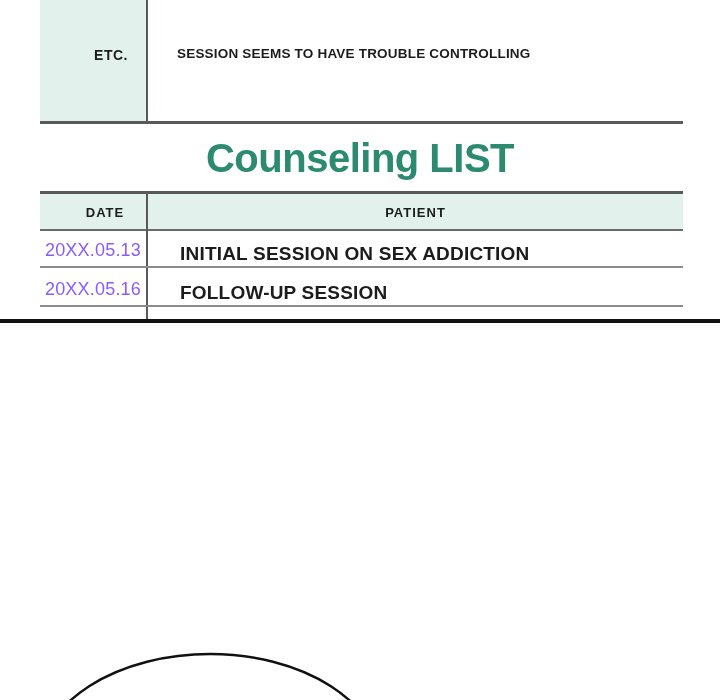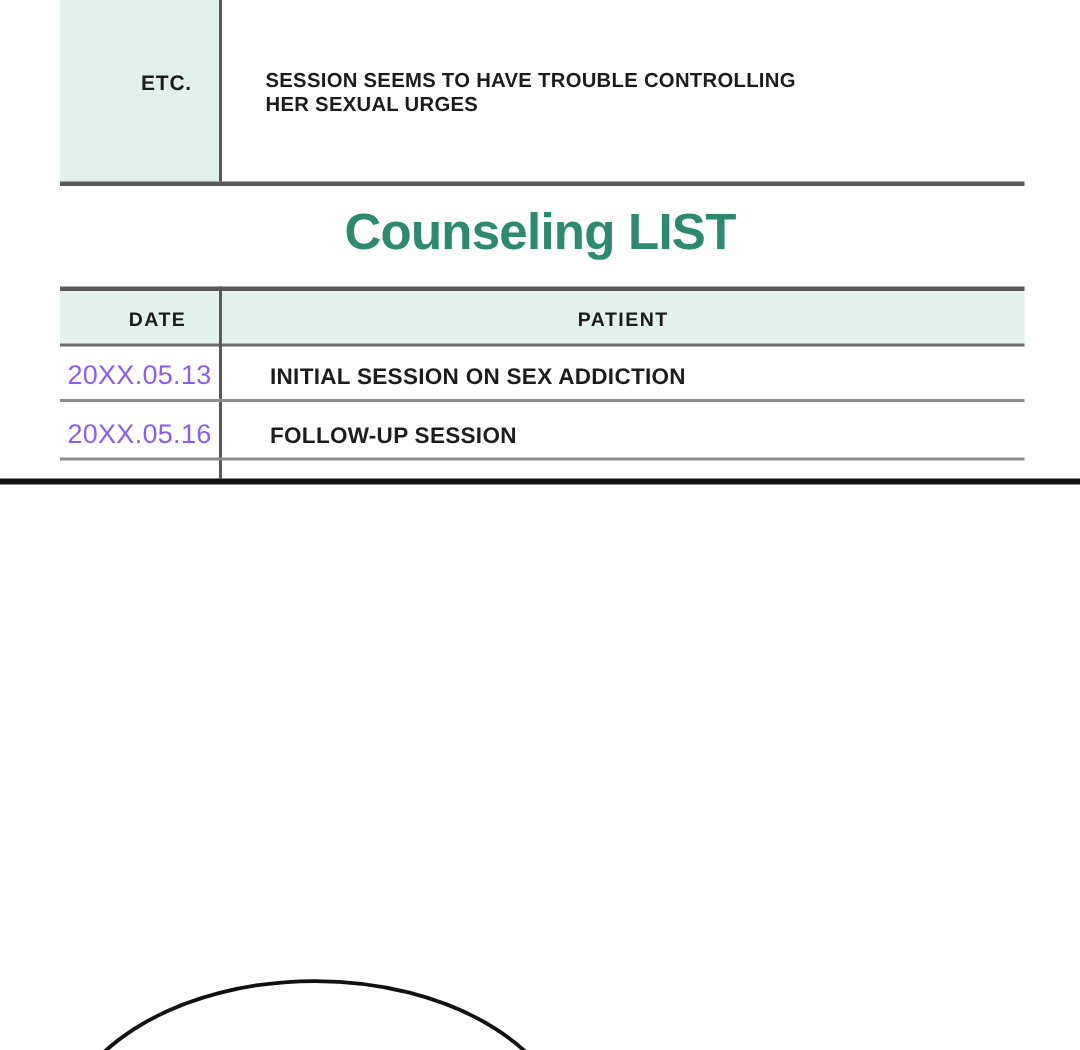--- a/index.html
+++ b/index.html
@@ -37,21 +37,21 @@
     letter-spacing: 0.2px;
   }
   .hline-top-bottom {
     left: 40px; top: 121px; width: 643px; height: 3px; background: #595959;
   }
 
   
   .doc-title {
     left: 0; top: 136px; width: 720px;
     text-align: center;
-    font-size: 34px; font-weight: 600; letter-spacing: -0.5px;
+    font-size: 40px; font-weight: 600; letter-spacing: -0.5px;
     color: #2b8a6f;
   }
 
   
   .tbl-top-border {
     left: 40px; top: 191px; width: 643px; height: 3px; background: #595959;
   }
   .tbl-header-bg {
     left: 40px; top: 194px; width: 643px; height: 35px; background: #e2f1ec;
   }
@@ -67,21 +67,21 @@
     left: 40px; top: 229px; width: 643px; height: 2px; background: #6b6b6b;
   }
   .tbl-vline {
     left: 146px; top: 191px; width: 2px; height: 128px; background: #595959;
   }
   .cell-date {
     left: 40px; width: 106px; text-align: center;
     font-size: 18px; font-weight: 400; letter-spacing: 0.2px; color: #8b5cf6;
   }
   .cell-session {
-    left: 180px; font-size: 15px; font-weight: 600; letter-spacing: 0.2px;
+    left: 180px; font-size: 19px; font-weight: 600; letter-spacing: 0.2px;
   }
   .row1-date { top: 240px; }
   .row1-session { top: 243px; }
   .row-div-1 {
     left: 40px; top: 266px; width: 643px; height: 1.5px; background: #8c8c8c;
   }
   .row2-date { top: 279px; }
   .row2-session { top: 282px; }
   .row-div-2 {
     left: 40px; top: 305px; width: 643px; height: 1.5px; background: #8c8c8c;
@@ -98,21 +98,20 @@
 </style>
 </head>
 <body>
 
 <div class="abs etc-cell">
   <span class="etc-label">ETC.</span>
 </div>
 <div class="abs vline-top"></div>
 <div class="abs etc-note">
   <div>SESSION SEEMS TO HAVE TROUBLE CONTROLLING</div>
-  <div>HER SEXUAL URGES</div>
 </div>
 <div class="abs hline-top-bottom"></div>
 
 <div class="abs doc-title">Counseling LIST</div>
 
 <div class="abs tbl-top-border"></div>
 <div class="abs tbl-header-bg"></div>
 <div class="abs tbl-header-date">DATE</div>
 <div class="abs tbl-header-sessions">PATIENT</div>
 <div class="abs tbl-header-bottom"></div>

